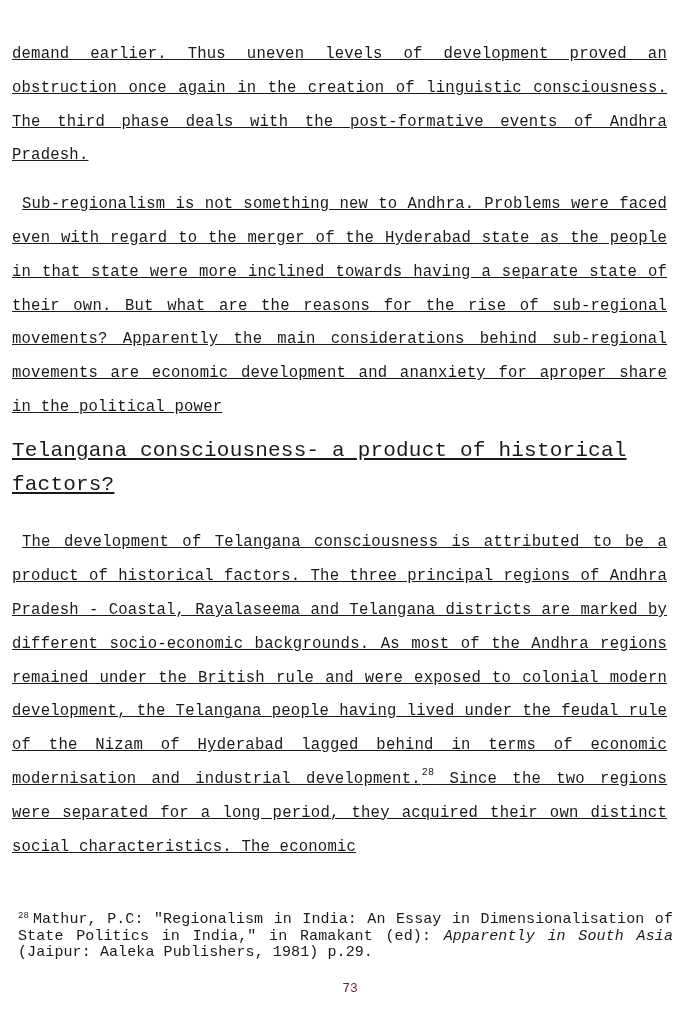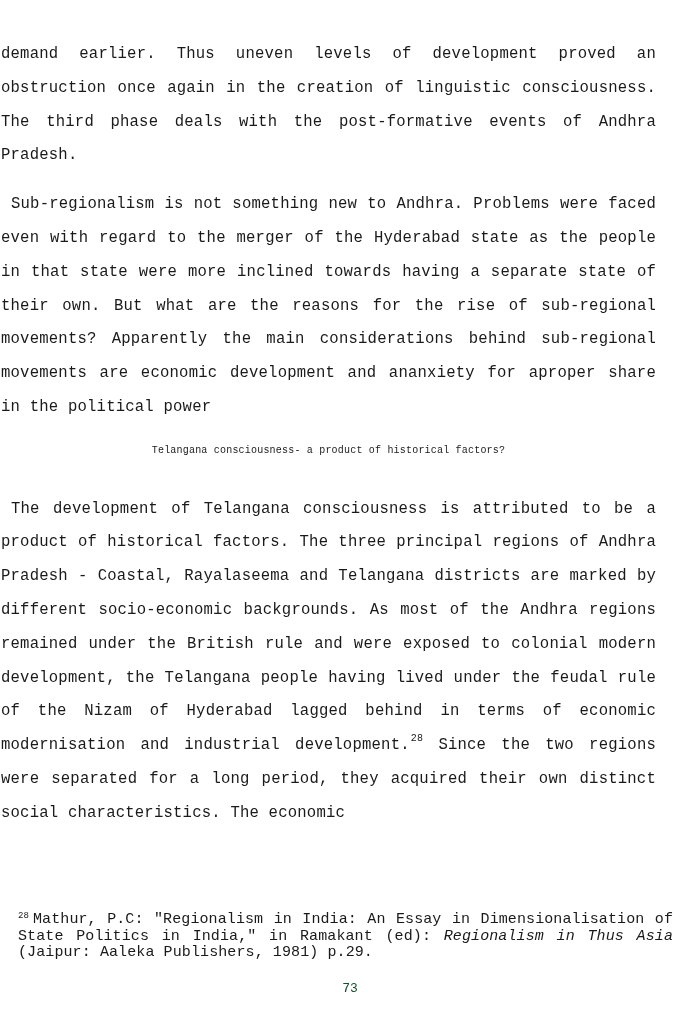--- a/index.html
+++ b/index.html
@@ -10,43 +10,43 @@
     body {
       width: 700px;
       height: 1021px;
       position: relative;
       overflow: hidden;
       color: #1a1a1a;
       font-family: "Liberation Mono", "DejaVu Sans Mono", monospace;
     }
     .page {
       position: absolute;
-      left: 1px;
+      left: 12px;
       top: 38px;
       width: 655px;
+      text-decoration: underline;
     }
     .para {
       margin: 0;
       font-size: 15.6px;
       line-height: 33.8px;
       text-align: justify;
       text-align-last: left;
       letter-spacing: 0.2px;
     }
     .para.indent {
       text-indent: 10px;
     }
     .p1 { margin-bottom: 15px; }
     .p2 { margin-bottom: 9px; }
     .heading {
       margin: 0 0 25px 0;
-      font-size: 10px;
+      font-size: 21px;
       line-height: 33.8px;
       letter-spacing: 0.2px;
-      text-align: center;
     }
     sup.fnref {
       font-size: 10px;
       vertical-align: 8px;
       line-height: 0;
       margin-left: 1px;
     }
     .footnote {
       position: absolute;
       left: 18px;
@@ -68,31 +68,31 @@
       font-style: italic;
     }
     .page-number {
       position: absolute;
       left: 0;
       top: 981px;
       width: 700px;
       text-align: center;
       font-size: 13px;
       line-height: 16px;
-      color: #14532d;
+      color: #7f1d1d;
     }
   </style>
 </head>
 <body>
 
 <div class="page">
   <p class="para p1">demand earlier. Thus uneven levels of development proved an obstruction once again in the creation of linguistic consciousness. The third phase deals with the post-formative events of Andhra Pradesh.</p>
 
   <p class="para indent p2">Sub-regionalism is not something new to Andhra. Problems were faced even with regard to the merger of the Hyderabad state as the people in that state were more inclined towards having a separate state of their own. But what are the reasons for the rise of sub-regional movements? Apparently the main considerations behind sub-regional movements are economic development and ananxiety for aproper share in the political power</p>
 
   <p class="heading">Telangana consciousness- a product of historical factors?</p>
 
   <p class="para indent"><span>The development of Telangana consciousness is attributed to be a product of historical factors. The three principal regions of Andhra Pradesh - Coastal, Rayalaseema and Telangana districts are marked by different socio-economic backgrounds.  As most of the Andhra regions remained under the British rule and were exposed to colonial modern development, the Telangana people having lived under the feudal rule of the Nizam of Hyderabad lagged behind in terms of economic modernisation and industrial development.</span><sup class="fnref">28</sup><span> Since the two regions were separated for a long period, they acquired their own distinct social characteristics. The  economic</span></p>
 </div>
 
-<div class="footnote"><span class="fn-mark">28</span><span>Mathur,  P.C:  "Regionalism  in  India:  An  Essay  in Dimensionalisation of State Politics in India," in Ramakant (ed): </span><em>Regionalism in Thus Asia</em><span> (Jaipur: Aaleka Publishers, 1981) p.29.</span></div>
+<div class="footnote"><span class="fn-mark">28</span><span>Mathur,  P.C:  "Regionalism  in  India:  An  Essay  in Dimensionalisation of State Politics in India," in Ramakant (ed): </span><em>Apparently in South Asia</em><span> (Jaipur: Aaleka Publishers, 1981) p.29.</span></div>
 
 <div class="page-number">73</div>
 
 </body></html>

